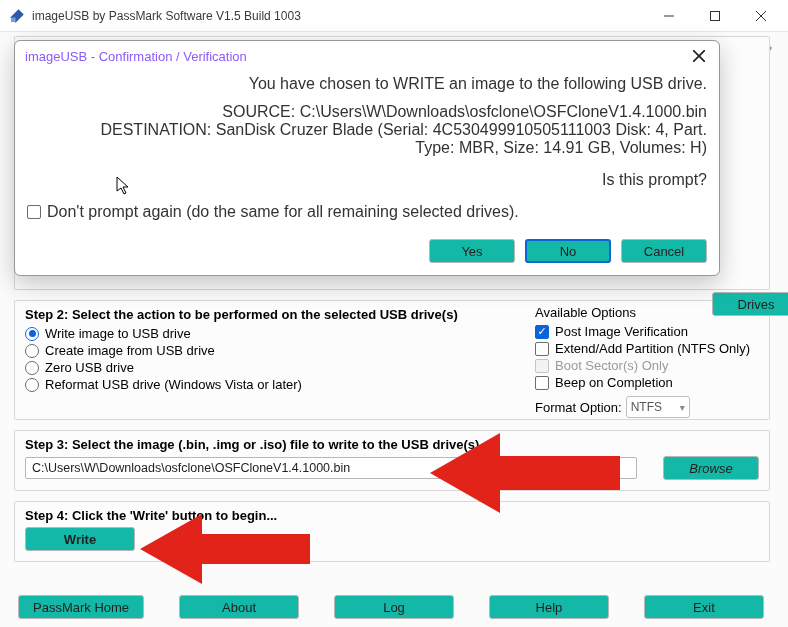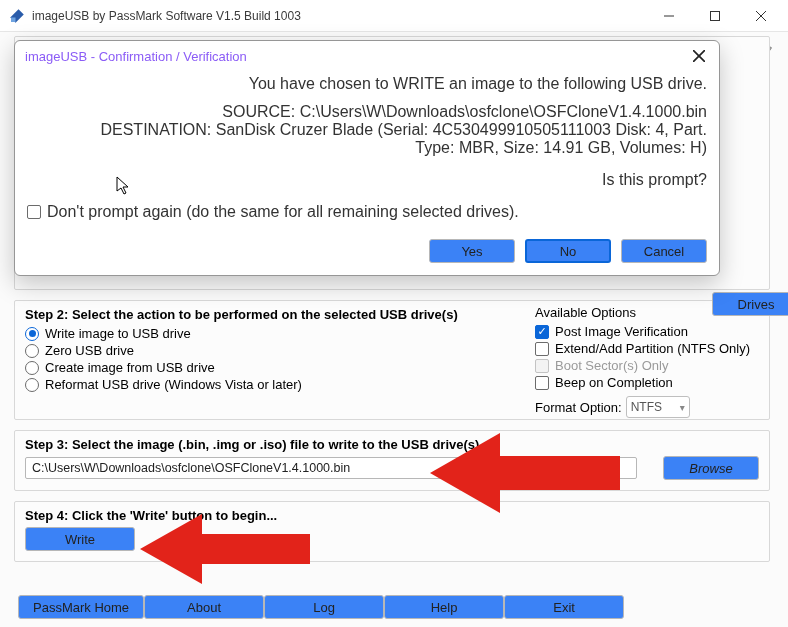--- a/index.html
+++ b/index.html
@@ -52,29 +52,29 @@
     font-size:12px; color:#555;
   }
   .select .chev { font-size:10px; color:#888; }
 
   .textfield {
     border:1px solid #b7b7b7; background:#fff; height:22px; border-radius:2px;
     padding:0 6px; font-size:12.5px; color:#222; display:flex; align-items:center;
   }
 
   .btn {
-    border:1px solid #b7b7b7; background:#3b82f6; border-radius:3px;
+    border:1px solid #b7b7b7; background:#14b8a6; border-radius:3px;
     height:24px; min-width:88px; padding:0 14px; display:inline-flex;
     align-items:center; justify-content:center; font-size:13px; color:#222;
   }
   .btn.wide { min-width:120px; }
 
   .bottombar {
     position:absolute; left:18px; right:24px; bottom:8px;
-    display:flex; justify-content:flex-start;
+    display:flex; justify-content:space-between;
   }
 
   
   .usbicon {
     position:absolute; right:12px; top:4px; width:46px; height:52px;
   }
 
   
   .modal {
     position:absolute; left:14px; top:40px; width:706px;
@@ -158,25 +158,25 @@
   <div class="btn drivesbtn">Drives</div>
 
   <div class="panel" style="height:120px;">
     <div class="step-head">Step 2: Select the action to be performed on the selected USB drive(s)</div>
     <div class="row">
       <span class="radio selected"></span>
       <span class="lbl">Write image to USB drive</span>
     </div>
     <div class="row">
       <span class="radio"></span>
+      <span class="lbl">Create image from USB drive</span>
+    </div>
+    <div class="row">
+      <span class="radio"></span>
       <span class="lbl">Zero USB drive</span>
-    </div>
-    <div class="row">
-      <span class="radio"></span>
-      <span class="lbl">Create image from USB drive</span>
     </div>
     <div class="row">
       <span class="radio"></span>
       <span class="lbl">Reformat USB drive (Windows Vista or later)</span>
     </div>
 
     <div class="optcol">
       <div class="h">Available Options</div>
       <div class="row">
         <span class="check checked">✓</span>
@@ -209,21 +209,21 @@
     <div style="display:flex; gap:26px; align-items:center;">
       <div class="textfield" style="flex:1;">
         <span>C:\Users\W\Downloads\osfclone\OSFCloneV1.4.1000.bin</span>
       </div>
       <div class="btn" style="min-width:96px;font-style:italic;">Browse</div>
     </div>
   </div>
 
   <div class="panel">
     <div class="step-head">Step 4: Click the 'Write' button to begin...</div>
-    <div class="btn" style="min-width:110px; font-weight:normal;">Write</div>
+    <div class="btn" style="min-width:110px; font-weight:bold;">Write</div>
   </div>
 
   <div class="bottombar">
     <div class="btn wide">PassMark Home</div>
     <div class="btn wide">About</div>
     <div class="btn wide">Log</div>
     <div class="btn wide">Help</div>
     <div class="btn wide">Exit</div>
   </div>
 

